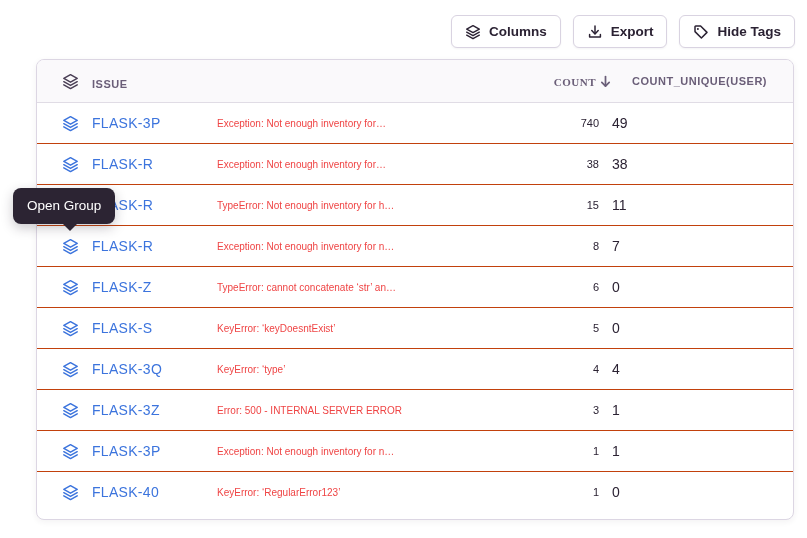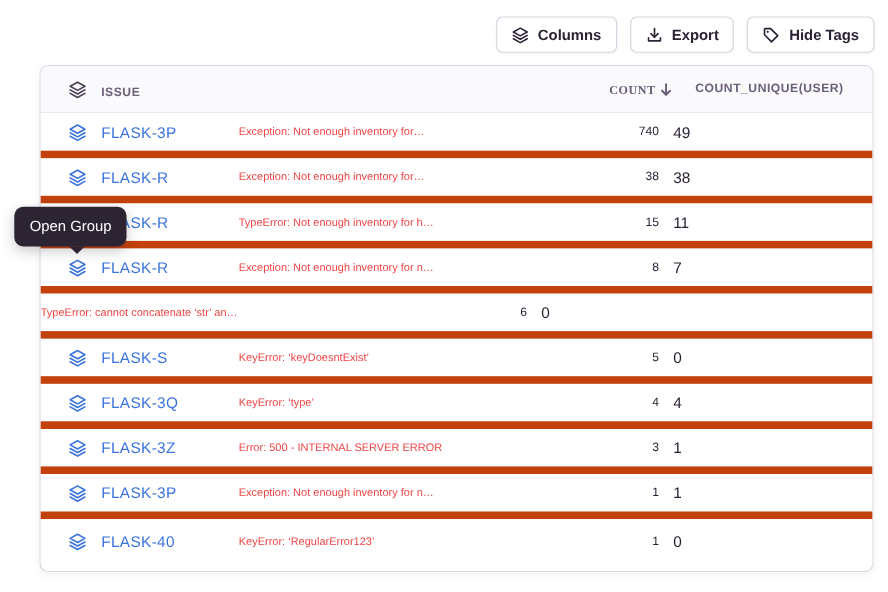--- a/index.html
+++ b/index.html
@@ -69,21 +69,21 @@
   .th-count { justify-content: flex-end; gap: 3px; font-family: Liberation Serif, serif; }
   .sort-icon { display: block; height: 13px; }
   .sort-icon svg { width: 13px; height: 13px; display: block; color: #6a5e78; }
   .th-unique { justify-content: flex-end; padding-right: 26px; }
 
   .row {
     display: grid;
     grid-template-columns: 180px 1fr 120px 181px;
     height: 41px;
     align-items: center;
-    border-bottom: 7px solid #c2410c;
+    border-bottom: 1px solid #c2410c;
     box-sizing: border-box;
     background: #ffffff;
   }
   .row:last-child { border-bottom: none; height: 40px; }
 
   .cell-issue { display: flex; align-items: center; padding-left: 25px; gap: 13px; }
   .row-icon { display: block; height: 17px; }
   .row-icon svg { width: 17px; height: 17px; display: block; color: #3c74dd; }
   .issue-link {
     color: #3c74dd;
@@ -242,20 +242,30 @@
               <path d="M1.7 11.2 L8 14.7 L14.3 11.2"></path>
             </svg>
           </span>
           <a href="#" class="issue-link">FLASK-R</a>
         </div>
         <div class="cell-title">Exception: Not enough inventory for n…</div>
         <div class="cell-count">8</div>
         <div class="cell-unique">7</div>
       </div>
       <div class="row">
+        <div class="cell-issue">
+          <span class="row-icon">
+            <svg viewBox="0 0 16 16" fill="none" stroke="currentColor" stroke-width="1.4" stroke-linejoin="round" stroke-linecap="round">
+              <path d="M8 1.6 L14.3 5.1 L8 8.6 L1.7 5.1 Z"></path>
+              <path d="M1.7 8.2 L8 11.7 L14.3 8.2"></path>
+              <path d="M1.7 11.2 L8 14.7 L14.3 11.2"></path>
+            </svg>
+          </span>
+          <a href="#" class="issue-link">FLASK-Z</a>
+        </div>
         <div class="cell-title">TypeError: cannot concatenate ‘str’ an…</div>
         <div class="cell-count">6</div>
         <div class="cell-unique">0</div>
       </div>
       <div class="row">
         <div class="cell-issue">
           <span class="row-icon">
             <svg viewBox="0 0 16 16" fill="none" stroke="currentColor" stroke-width="1.4" stroke-linejoin="round" stroke-linecap="round">
               <path d="M8 1.6 L14.3 5.1 L8 8.6 L1.7 5.1 Z"></path>
               <path d="M1.7 8.2 L8 11.7 L14.3 8.2"></path>

